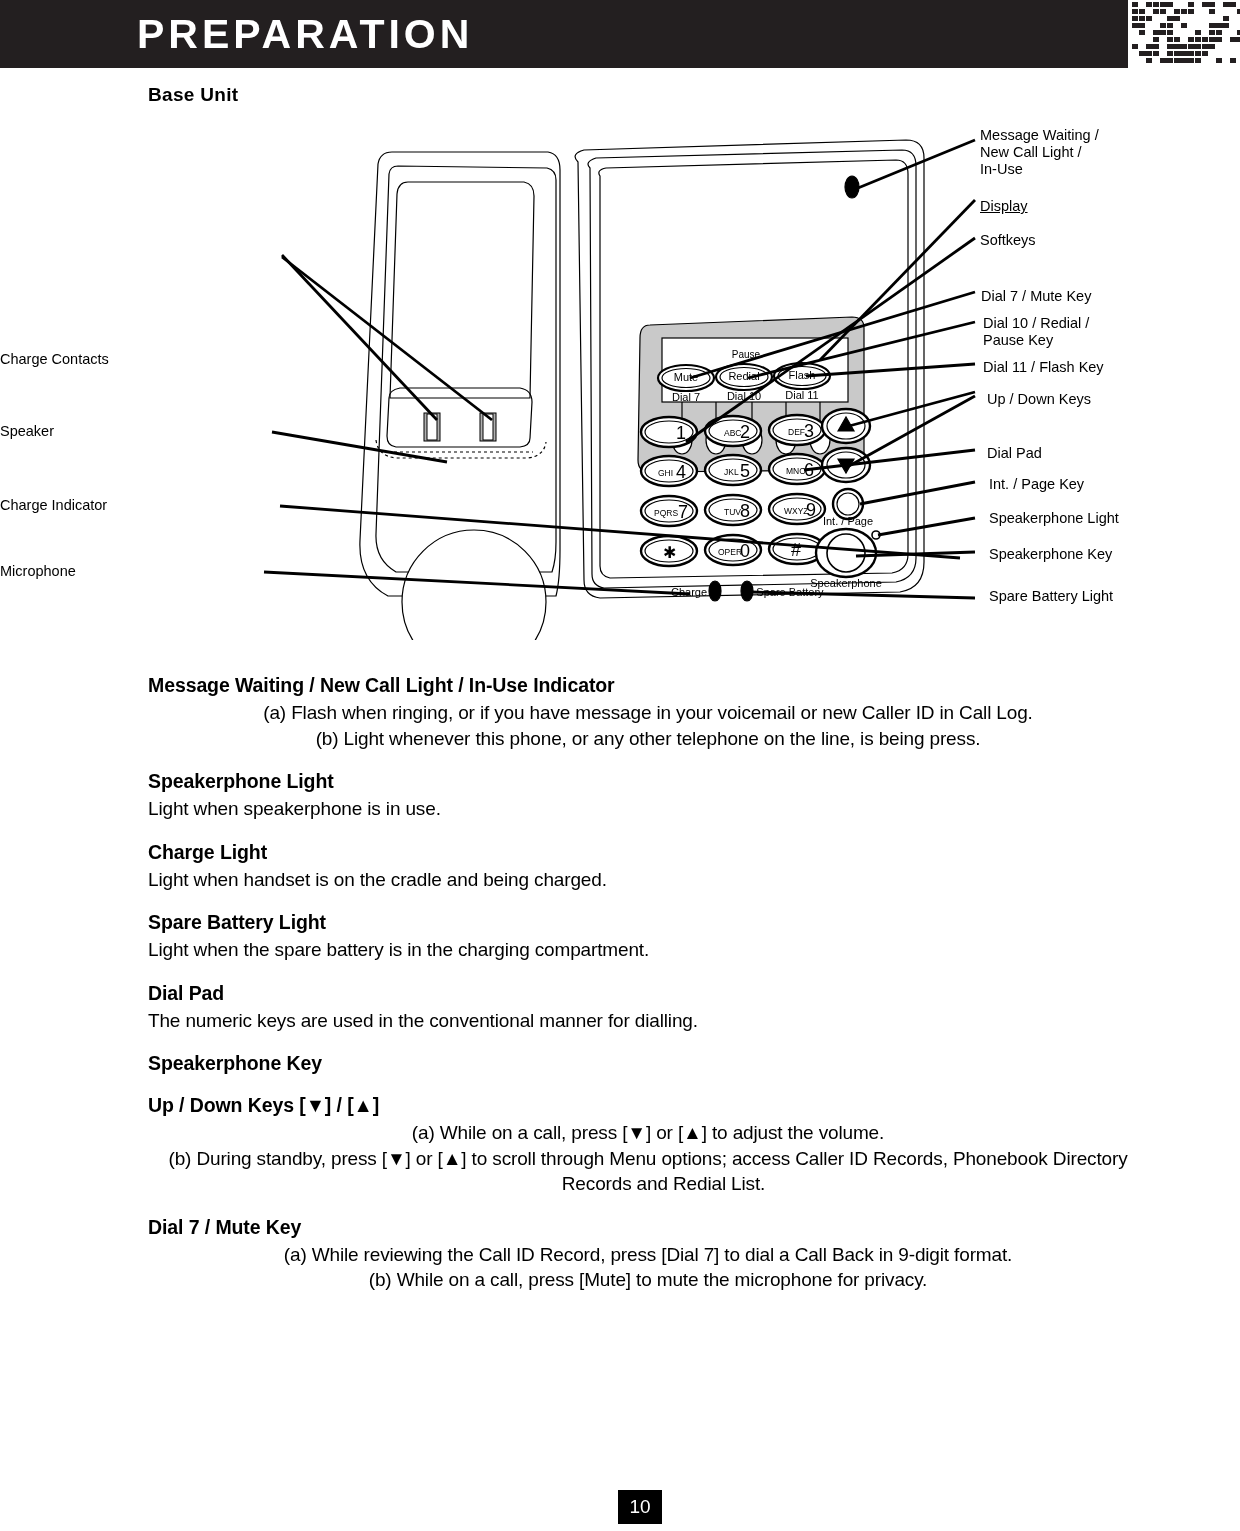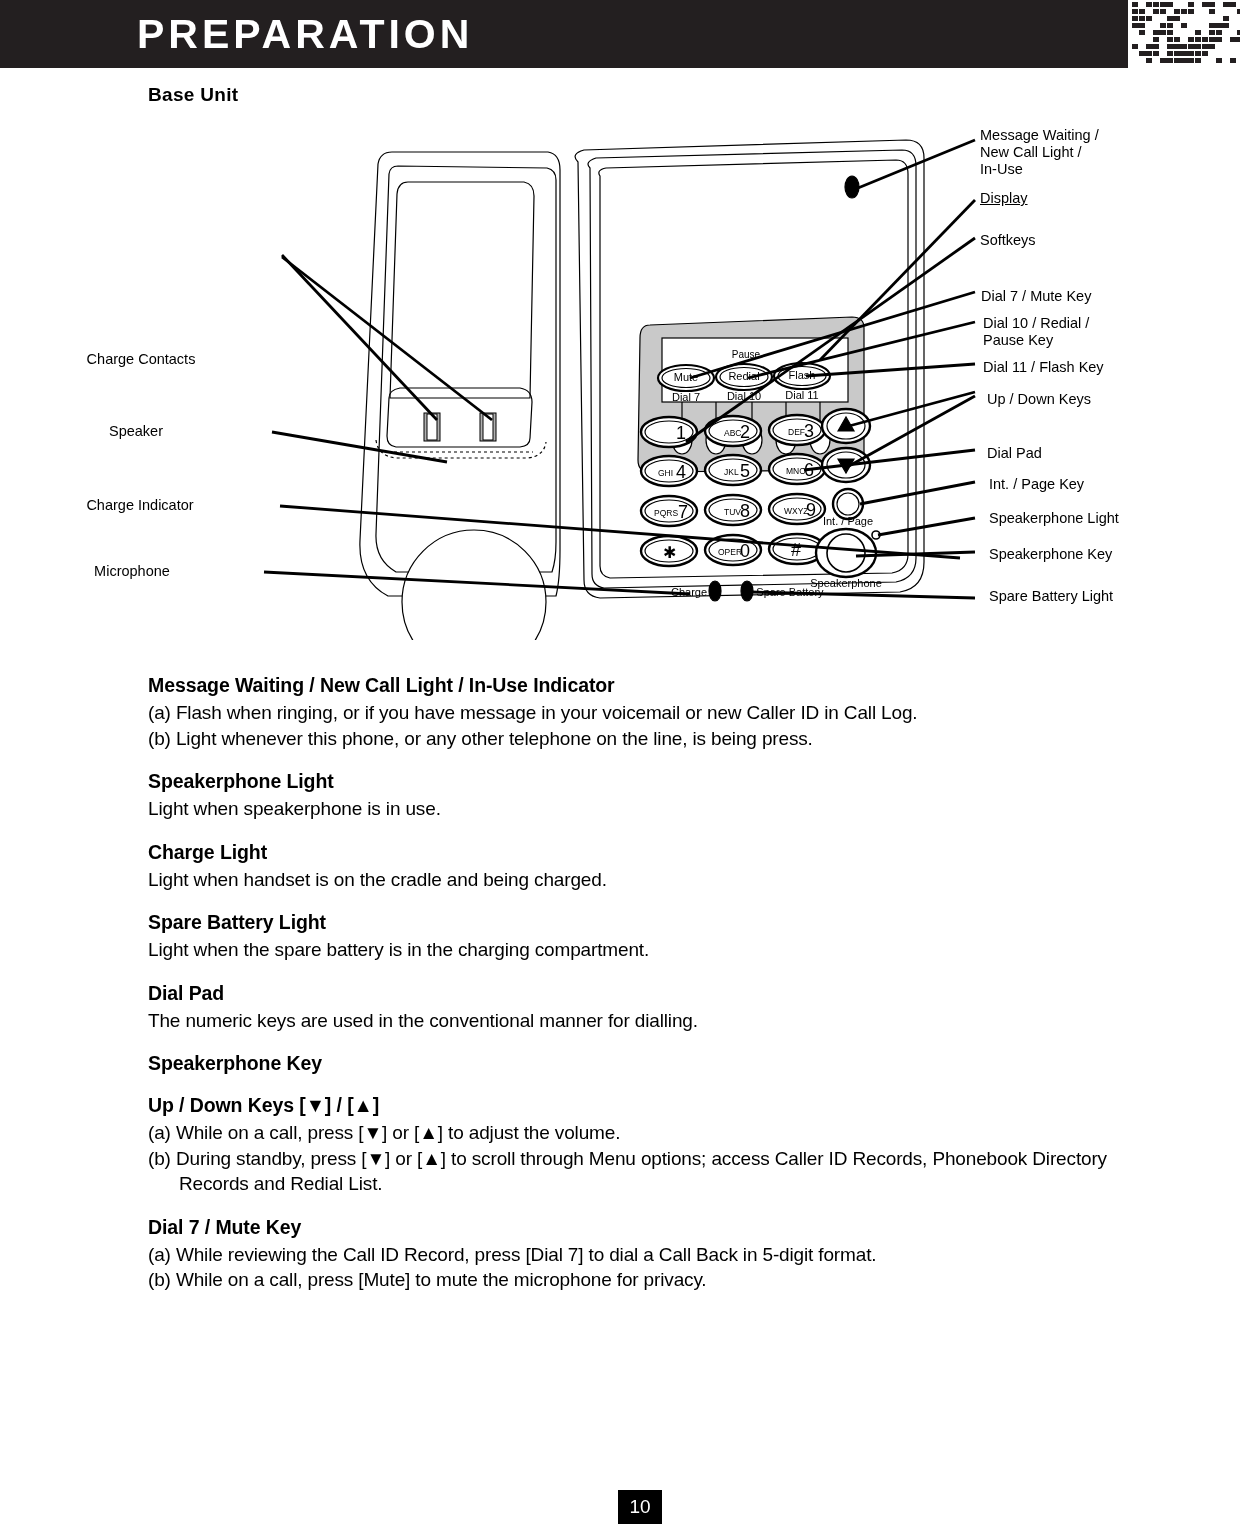--- a/index.html
+++ b/index.html
@@ -68,21 +68,21 @@
   }
   #diagram svg { display: block; }
 
   .callout {
     position: absolute;
     font-size: 14.5px;
     line-height: 17px;
     color: #000;
     white-space: pre;
   }
-  .callout-left { text-align: center; }
+  .callout-left { text-align: left; }
 
   
   #body-content {
     position: absolute;
     left: 148px;
     top: 662px;
     width: 1000px;
     margin-top: 12px;
   }
   .sect { margin-bottom: 19px; }
@@ -93,20 +93,21 @@
     margin-bottom: 3px;
   }
   .sect-p {
     font-size: 19px;
     line-height: 25.5px;
     letter-spacing: -0.15px;
   }
   .sect-p.hang {
     padding-left: 31px;
     text-indent: -31px;
+    text-align: center;
   }
 
   
   #page-number-box {
     position: absolute;
     left: 618px;
     top: 1490px;
     width: 44px;
     height: 34px;
     background: #000000;
@@ -376,21 +377,21 @@
   </svg>
 
   <div class="callout callout-left" style="left:0px; top:241px; width:282px;">Charge Contacts</div>
   <div class="callout callout-left" style="left:0px; top:313px; width:272px;">Speaker</div>
   <div class="callout callout-left" style="left:0px; top:387px; width:280px;">Charge Indicator</div>
   <div class="callout callout-left" style="left:0px; top:453px; width:264px;">Microphone</div>
 
   <div class="callout" style="left:980px; top:17px;">Message Waiting /
 New Call Light /
 In-Use</div>
-  <div class="callout" style="left:980px; top:80px;text-decoration:underline;">Display</div>
+  <div class="callout" style="left:980px; top:88px;text-decoration:underline;">Display</div>
   <div class="callout" style="left:980px; top:122px;">Softkeys</div>
   <div class="callout" style="left:981px; top:178px;">Dial 7 / Mute Key</div>
   <div class="callout" style="left:983px; top:205px;">Dial 10 / Redial /
 Pause Key</div>
   <div class="callout" style="left:983px; top:249px;">Dial 11 / Flash Key</div>
   <div class="callout" style="left:987px; top:281px;">Up / Down Keys</div>
   <div class="callout" style="left:987px; top:335px;">Dial Pad</div>
   <div class="callout" style="left:989px; top:366px;">Int. / Page Key</div>
   <div class="callout" style="left:989px; top:400px;">Speakerphone Light</div>
   <div class="callout" style="left:989px; top:436px;">Speakerphone Key</div>
@@ -422,18 +423,18 @@
     <div class="sect">
       <div class="sect-h">Speakerphone Key</div>
     </div>
     <div class="sect">
       <div class="sect-h">Up / Down Keys [▼] / [▲]</div>
       <div class="sect-p hang">(a) While on a call, press [▼] or [▲] to adjust the volume.</div>
       <div class="sect-p hang">(b) During standby, press [▼] or [▲] to scroll through Menu options; access Caller ID Records, Phonebook Directory Records and Redial List.</div>
     </div>
     <div class="sect">
       <div class="sect-h">Dial 7 / Mute Key</div>
-      <div class="sect-p hang">(a) While reviewing the Call ID Record, press [Dial 7] to dial a Call Back in 5-digit format.</div>
+      <div class="sect-p hang">(a) While reviewing the Call ID Record, press [Dial 7] to dial a Call Back in 9-digit format.</div>
       <div class="sect-p hang">(b) While on a call, press [Mute] to mute the microphone for privacy.</div>
     </div>
   </div>
 
 <div id="page-number-box">10</div>
 
 </body></html>

